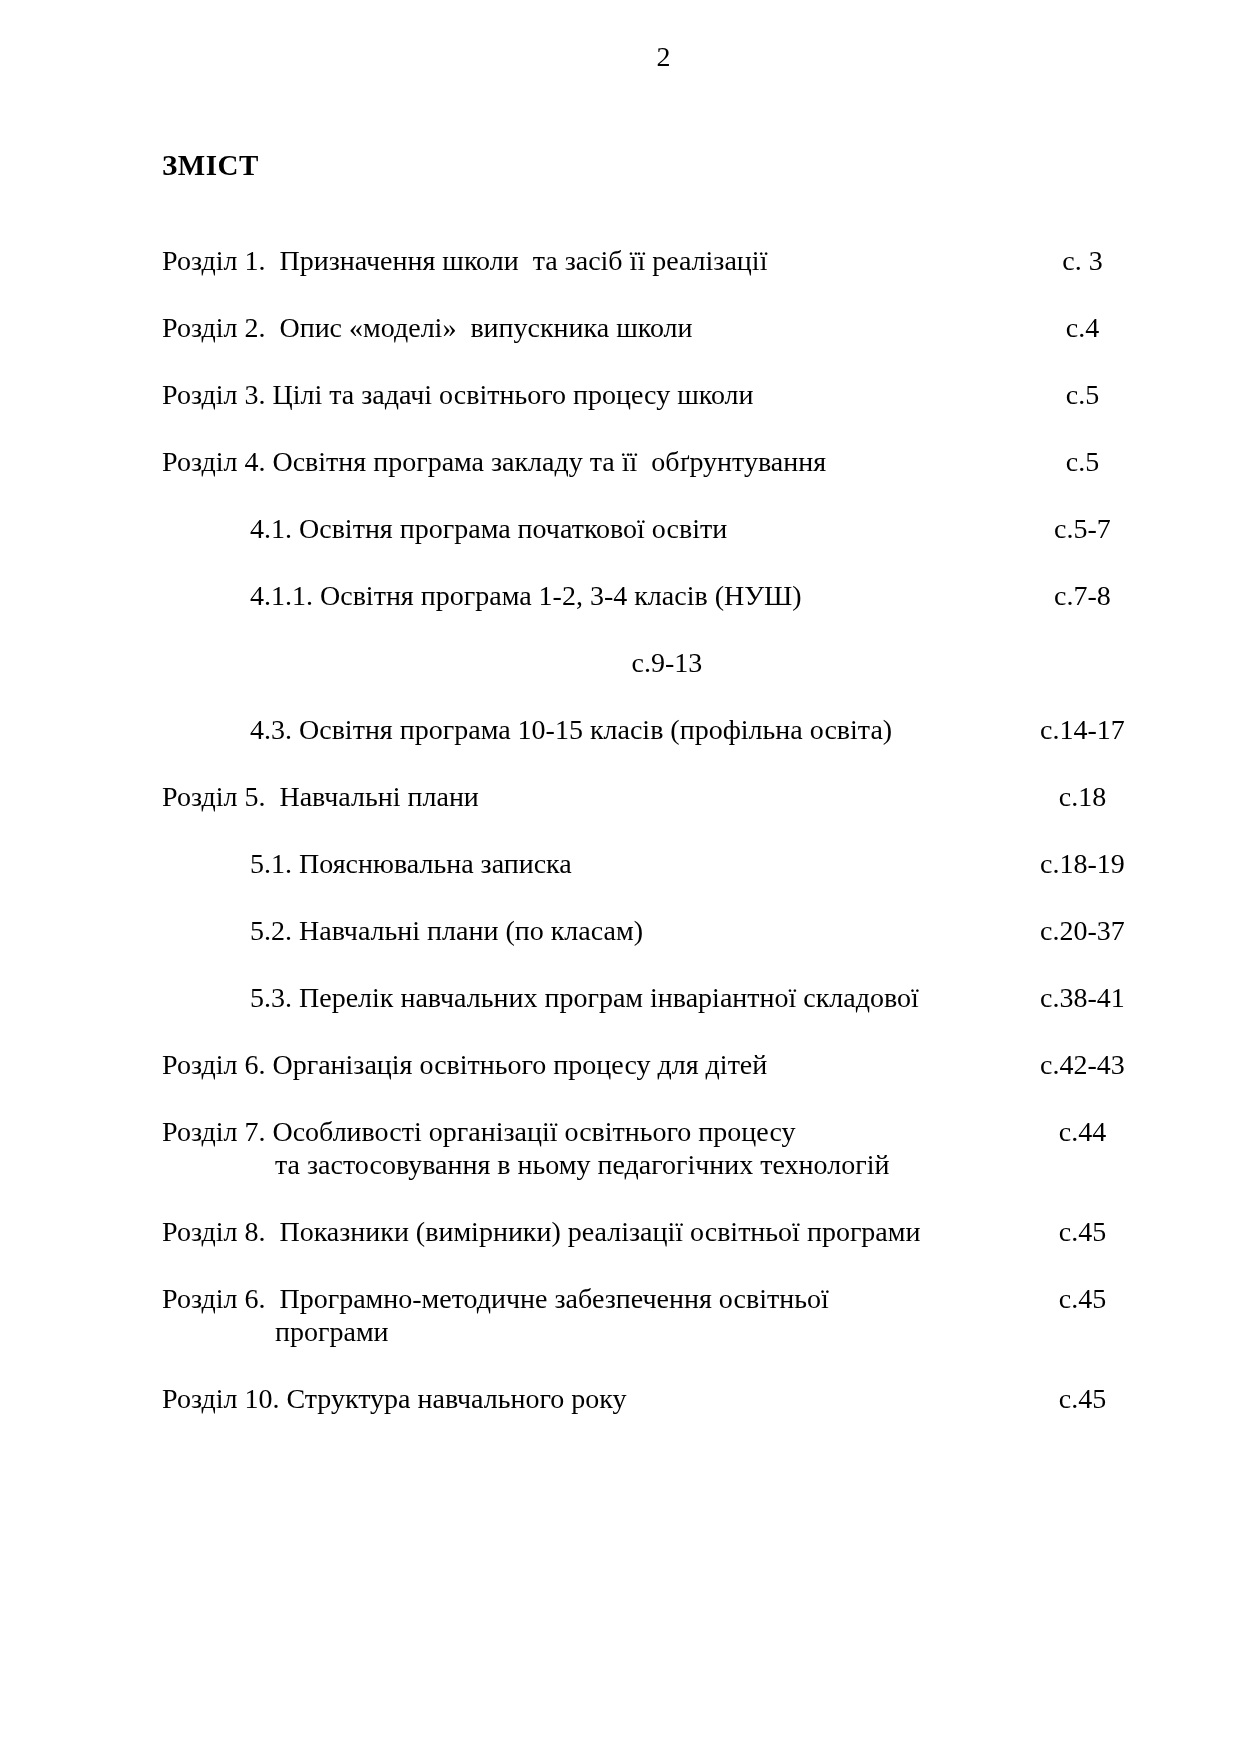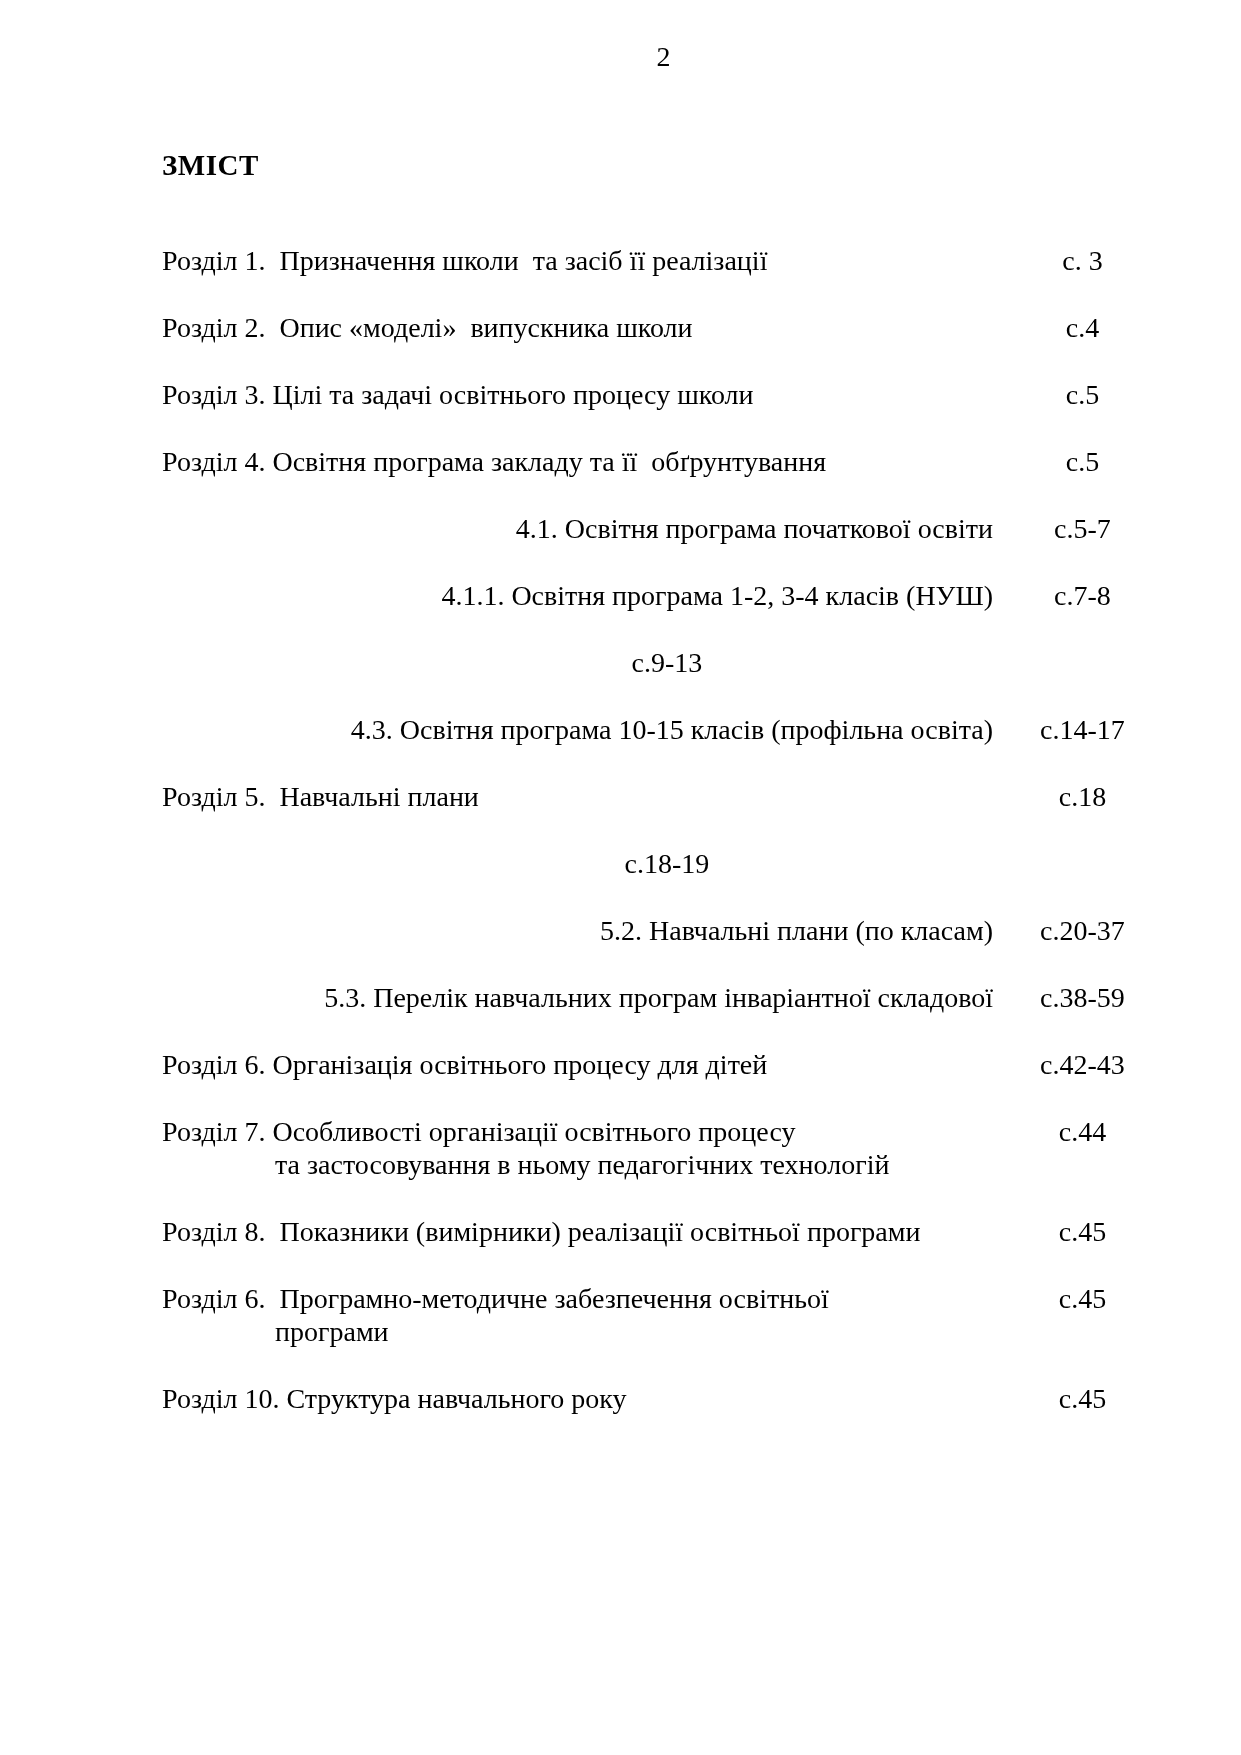--- a/index.html
+++ b/index.html
@@ -55,21 +55,21 @@
     width: 831px;
     flex: 0 0 831px;
   }
   .entry .page-cell {
     flex: 1;
     white-space: pre;
     text-align: center;
   }
   .entry .line { white-space: pre; }
   .entry.section .line.first { padding-left: 0; }
-  .entry.subsection .line.first { padding-left: 88px; text-align: right; }
+  .entry.subsection .line.first { padding-left: 88px; }
   .entry .line.cont { padding-left: 113px; }
 </style>
 </head>
 <body>
 
 <div class="page">
 
   <div class="header-num">2</div>
 
   <div class="doc-title">ЗМІСТ</div>
@@ -129,35 +129,38 @@
   </div>
 
   <div class="entry section">
     <div class="title-cell">
           <div class="line first">Розділ 5.  Навчальні плани</div>
         </div>
     <div class="page-cell">с.18</div>
   </div>
 
   <div class="entry subsection">
+    <div class="title-cell">
+          <div class="line first">5.1. Пояснювальна записка</div>
+        </div>
     <div class="page-cell">с.18-19</div>
   </div>
 
   <div class="entry subsection">
     <div class="title-cell">
           <div class="line first">5.2. Навчальні плани (по класам)</div>
         </div>
     <div class="page-cell">с.20-37</div>
   </div>
 
   <div class="entry subsection">
     <div class="title-cell">
           <div class="line first">5.3. Перелік навчальних програм інваріантної складової</div>
         </div>
-    <div class="page-cell">с.38-59</div>
+    <div class="page-cell">с.38-41</div>
   </div>
 
   <div class="entry section">
     <div class="title-cell">
           <div class="line first">Розділ 6. Організація освітнього процесу для дітей</div>
         </div>
     <div class="page-cell">с.42-43</div>
   </div>
 
   <div class="entry section">

